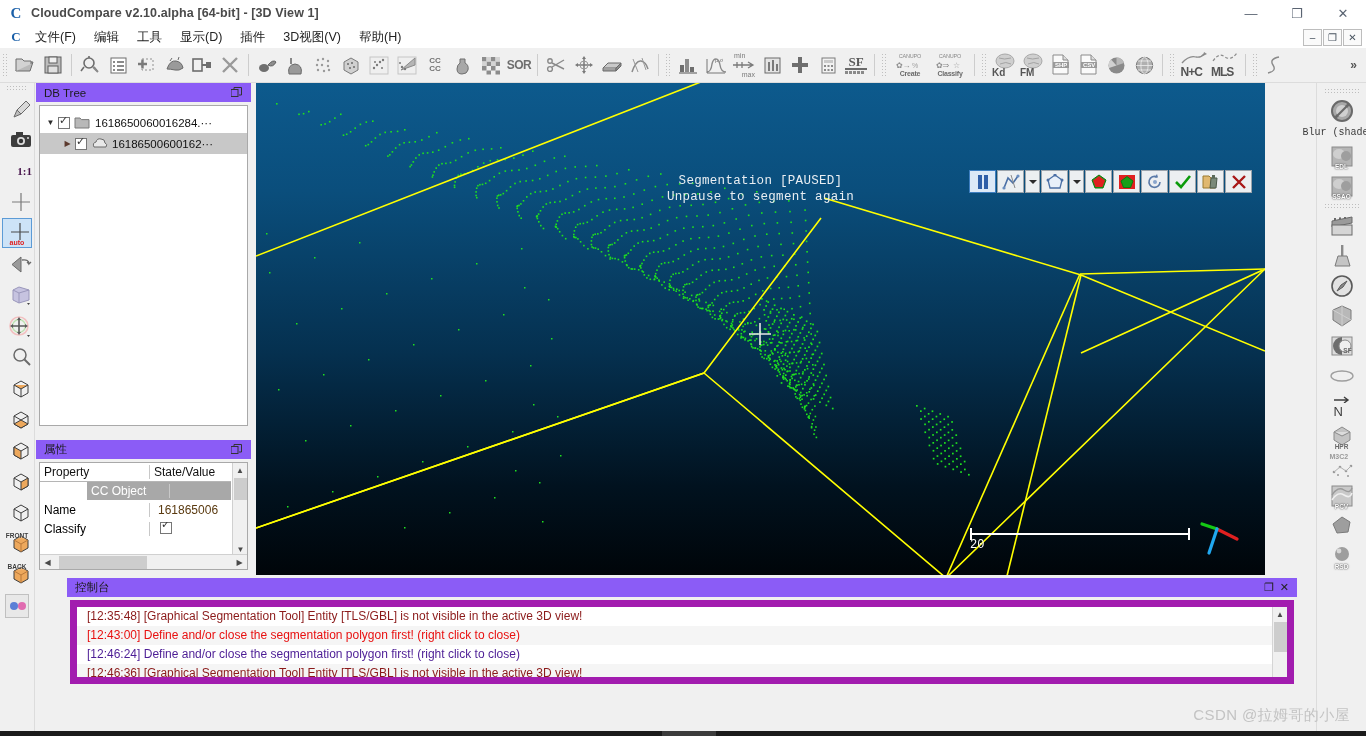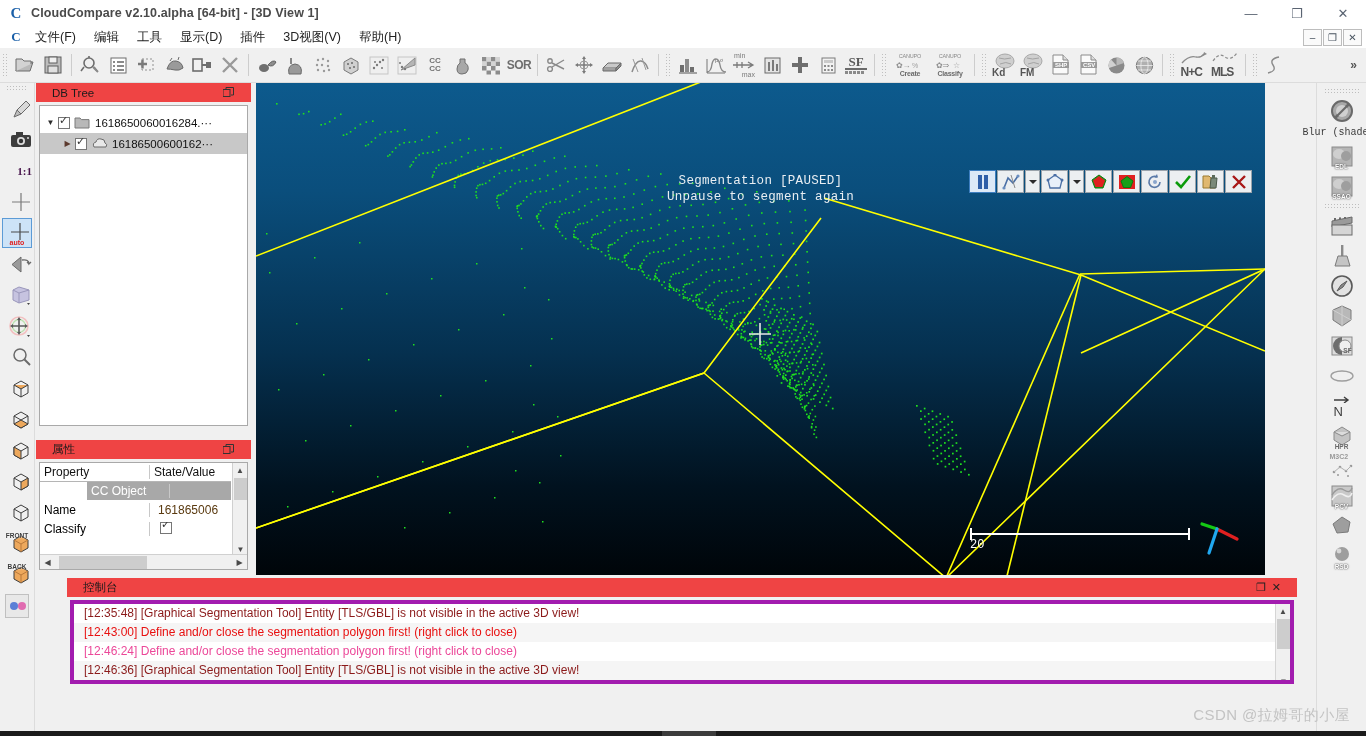--- a/index.html
+++ b/index.html
@@ -98,22 +98,22 @@
   .rlabel { position:absolute; bottom:1px; left:0; right:0; text-align:center;
             font-size:6.5px; font-weight:bold; color:#ffffff; line-height:7px;
             text-shadow:0 0 2px #555,0 0 1px #555; }
   .rlabel.dark { color:#6a6a6a; text-shadow:none; }
   .blurtxt { font-family:"Liberation Mono", monospace; font-size:10px; color:#3a3a3a;
              white-space:nowrap; margin:1px 0 3px; }
 
   
   .dock { position:absolute; background:#f0f0f0; }
   .dock-title {
-    height:19px; display:flex; align-items:center; padding:0 16px;
-    font-size:11.5px; color:#1b1b1b; background:#ef4444;
+    height:19px; display:flex; align-items:center; padding:0 8px;
+    font-size:11.5px; color:#1b1b1b; background:#8b5cf6;
   }
   .dock-title .float-ico { margin-left:auto; width:13px; height:13px; display:flex;
                            align-items:center; justify-content:center; }
   .dock-body { background:#f0f0f0; padding:3px; }
 
   #dbtree { left:36px; top:83px; width:215px; height:350px; }
   #dbtree .inner { background:#fff; border:1px solid #a9a9a9; height:321px; overflow:hidden; }
 
   .tree-row { display:flex; align-items:center; height:21px; padding-left:4px; font-size:11.5px;
               color:#111; white-space:nowrap; }
@@ -147,21 +147,21 @@
          border-top:1px solid #d0d0d0; display:flex; align-items:center; }
   .hsb .arrow { width:15px; text-align:center; font-size:8px; color:#4a4a4a; }
   .hsb .htrack { flex:1; height:13px; position:relative; }
   .hsb .hthumb { position:absolute; left:4px; top:0; width:88px; height:13px; background:#cdcdcd; }
 
   
   #console { left:36px; top:578px; width:1230px; height:120px;margin-left:31px; }
   #console .dock-title { border-bottom:0; }
   .con-ctrl { margin-left:auto; display:flex; gap:6px; align-items:center; }
   .con-ctrl span { font-size:11px; color:#222; }
-  #console .inner { background:#fff; border:4px solid #a21caf; height:84px;
+  #console .inner { background:#fff; border:7px solid #a21caf; height:84px;
                     position:relative; overflow:hidden; }
   .con-line { height:19px; line-height:19px; padding-left:10px; font-size:12px;
               white-space:nowrap; font-family:"Liberation Sans", sans-serif; }
   .con-line.alt { background:#f5f5f5; }
   .con-scroll { position:absolute; right:0; top:0; width:15px; height:84px;
                 background:#f0f0f0; border-left:1px solid #d5d5d5; }
   .con-scroll .arrow { height:14px; display:flex; align-items:center; justify-content:center;
                        font-size:8px; color:#4a4a4a; }
   .con-scroll .thumb { position:absolute; top:15px; left:1px; width:13px; height:30px; background:#cdcdcd; }
 
@@ -939,21 +939,21 @@
       </span>
     </div>
     <div class="dock-body">
       <div class="inner">
         <div class="con-line" style="color:#8b1a1a">
           <span>[12:35:48]</span><span> [Graphical Segmentation Tool] Entity [TLS/GBL] is not visible in the active 3D view!</span>
         </div>
         <div class="con-line alt" style="color:#e81010">
           <span>[12:43:00]</span><span> Define and/or close the segmentation polygon first! (right click to close)</span>
         </div>
-        <div class="con-line" style="color:#ec4899">
+        <div class="con-line" style="color:#4c1d95">
           <span>[12:46:24]</span><span> Define and/or close the segmentation polygon first! (right click to close)</span>
         </div>
         <div class="con-line alt" style="color:#8b1a1a">
           <span>[12:46:36]</span><span> [Graphical Segmentation Tool] Entity [TLS/GBL] is not visible in the active 3D view!</span>
         </div>
         <div class="con-scroll">
           <div class="arrow">▲</div>
           <div class="thumb"></div>
           <div class="arrow" style="position:absolute;bottom:0;width:15px;">▼</div>
         </div>

